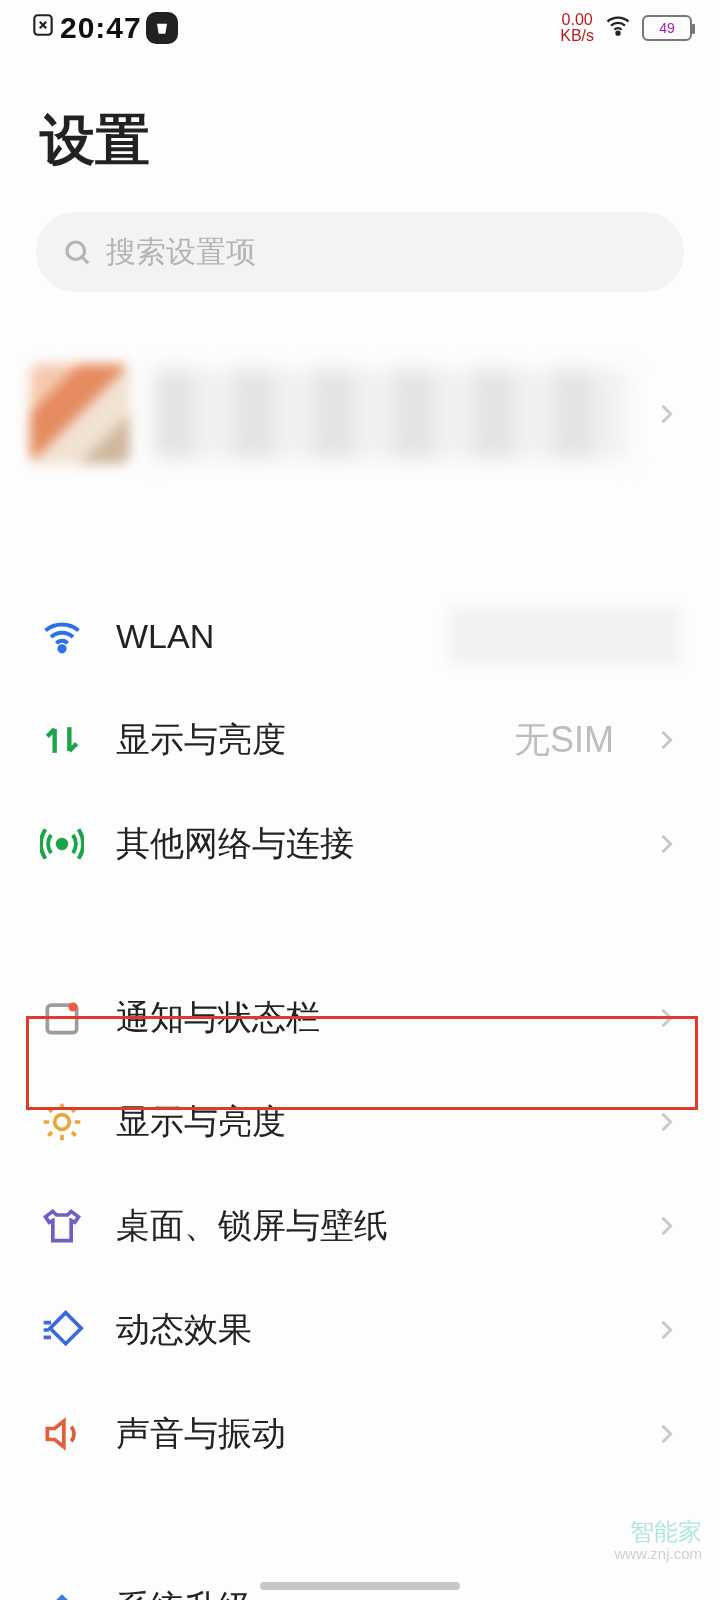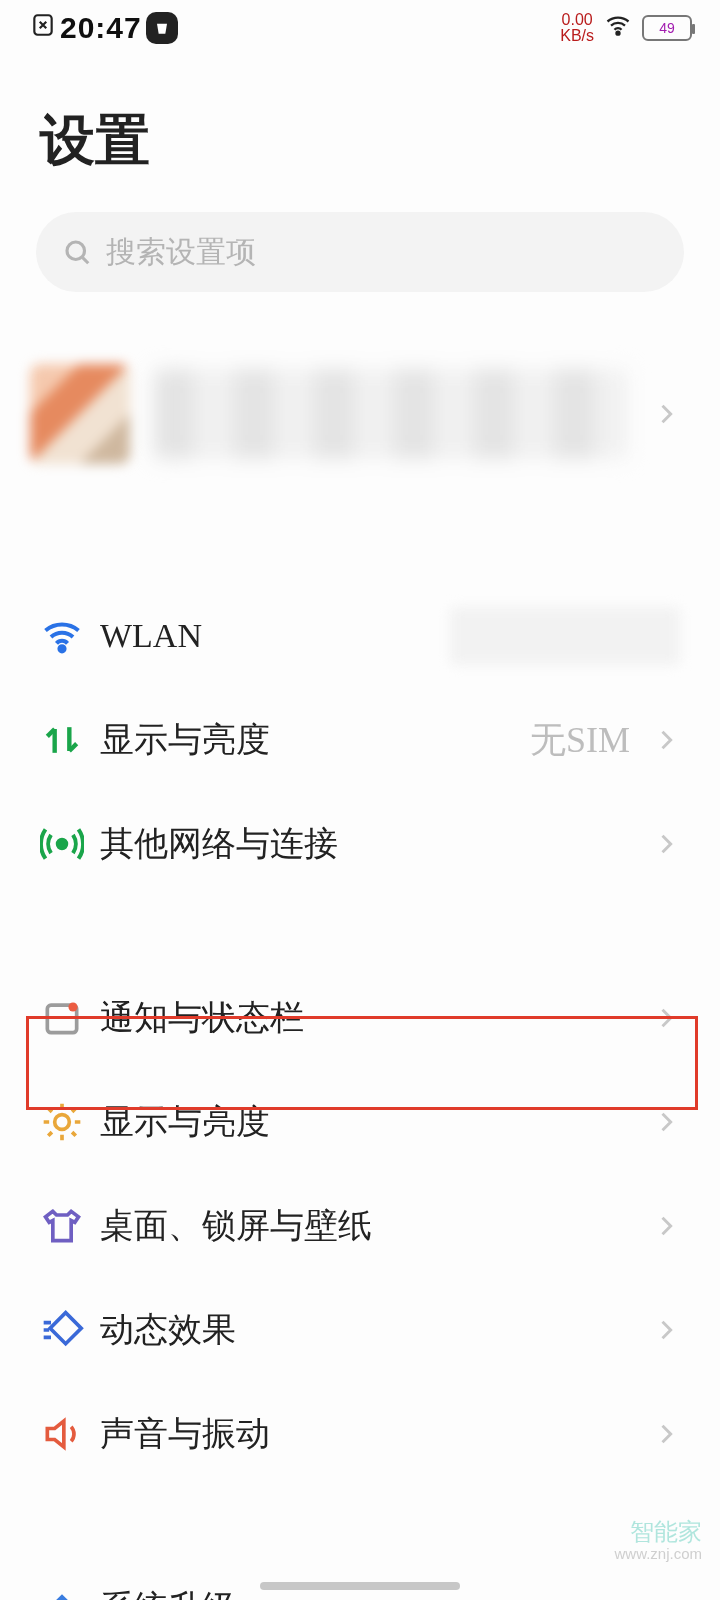--- a/index.html
+++ b/index.html
@@ -102,22 +102,21 @@
 
   
   .section-gap { height: 90px; }
   .list-gap { height: 70px; }
 
   
   .list-item{
     display:flex;align-items:center;
     padding: 0 40px;
     height: 104px;
-    gap: 16px;
-    font-family: Liberation Serif, serif;
+    gap: 32px;
   }
   .list-icon{
     width:44px;height:44px;
     display:flex;align-items:center;justify-content:center;
   }
   .list-icon svg{width:100%;height:100%;}
   .list-label{
     flex:1;
     font-size: 34px;
     color:#222;

